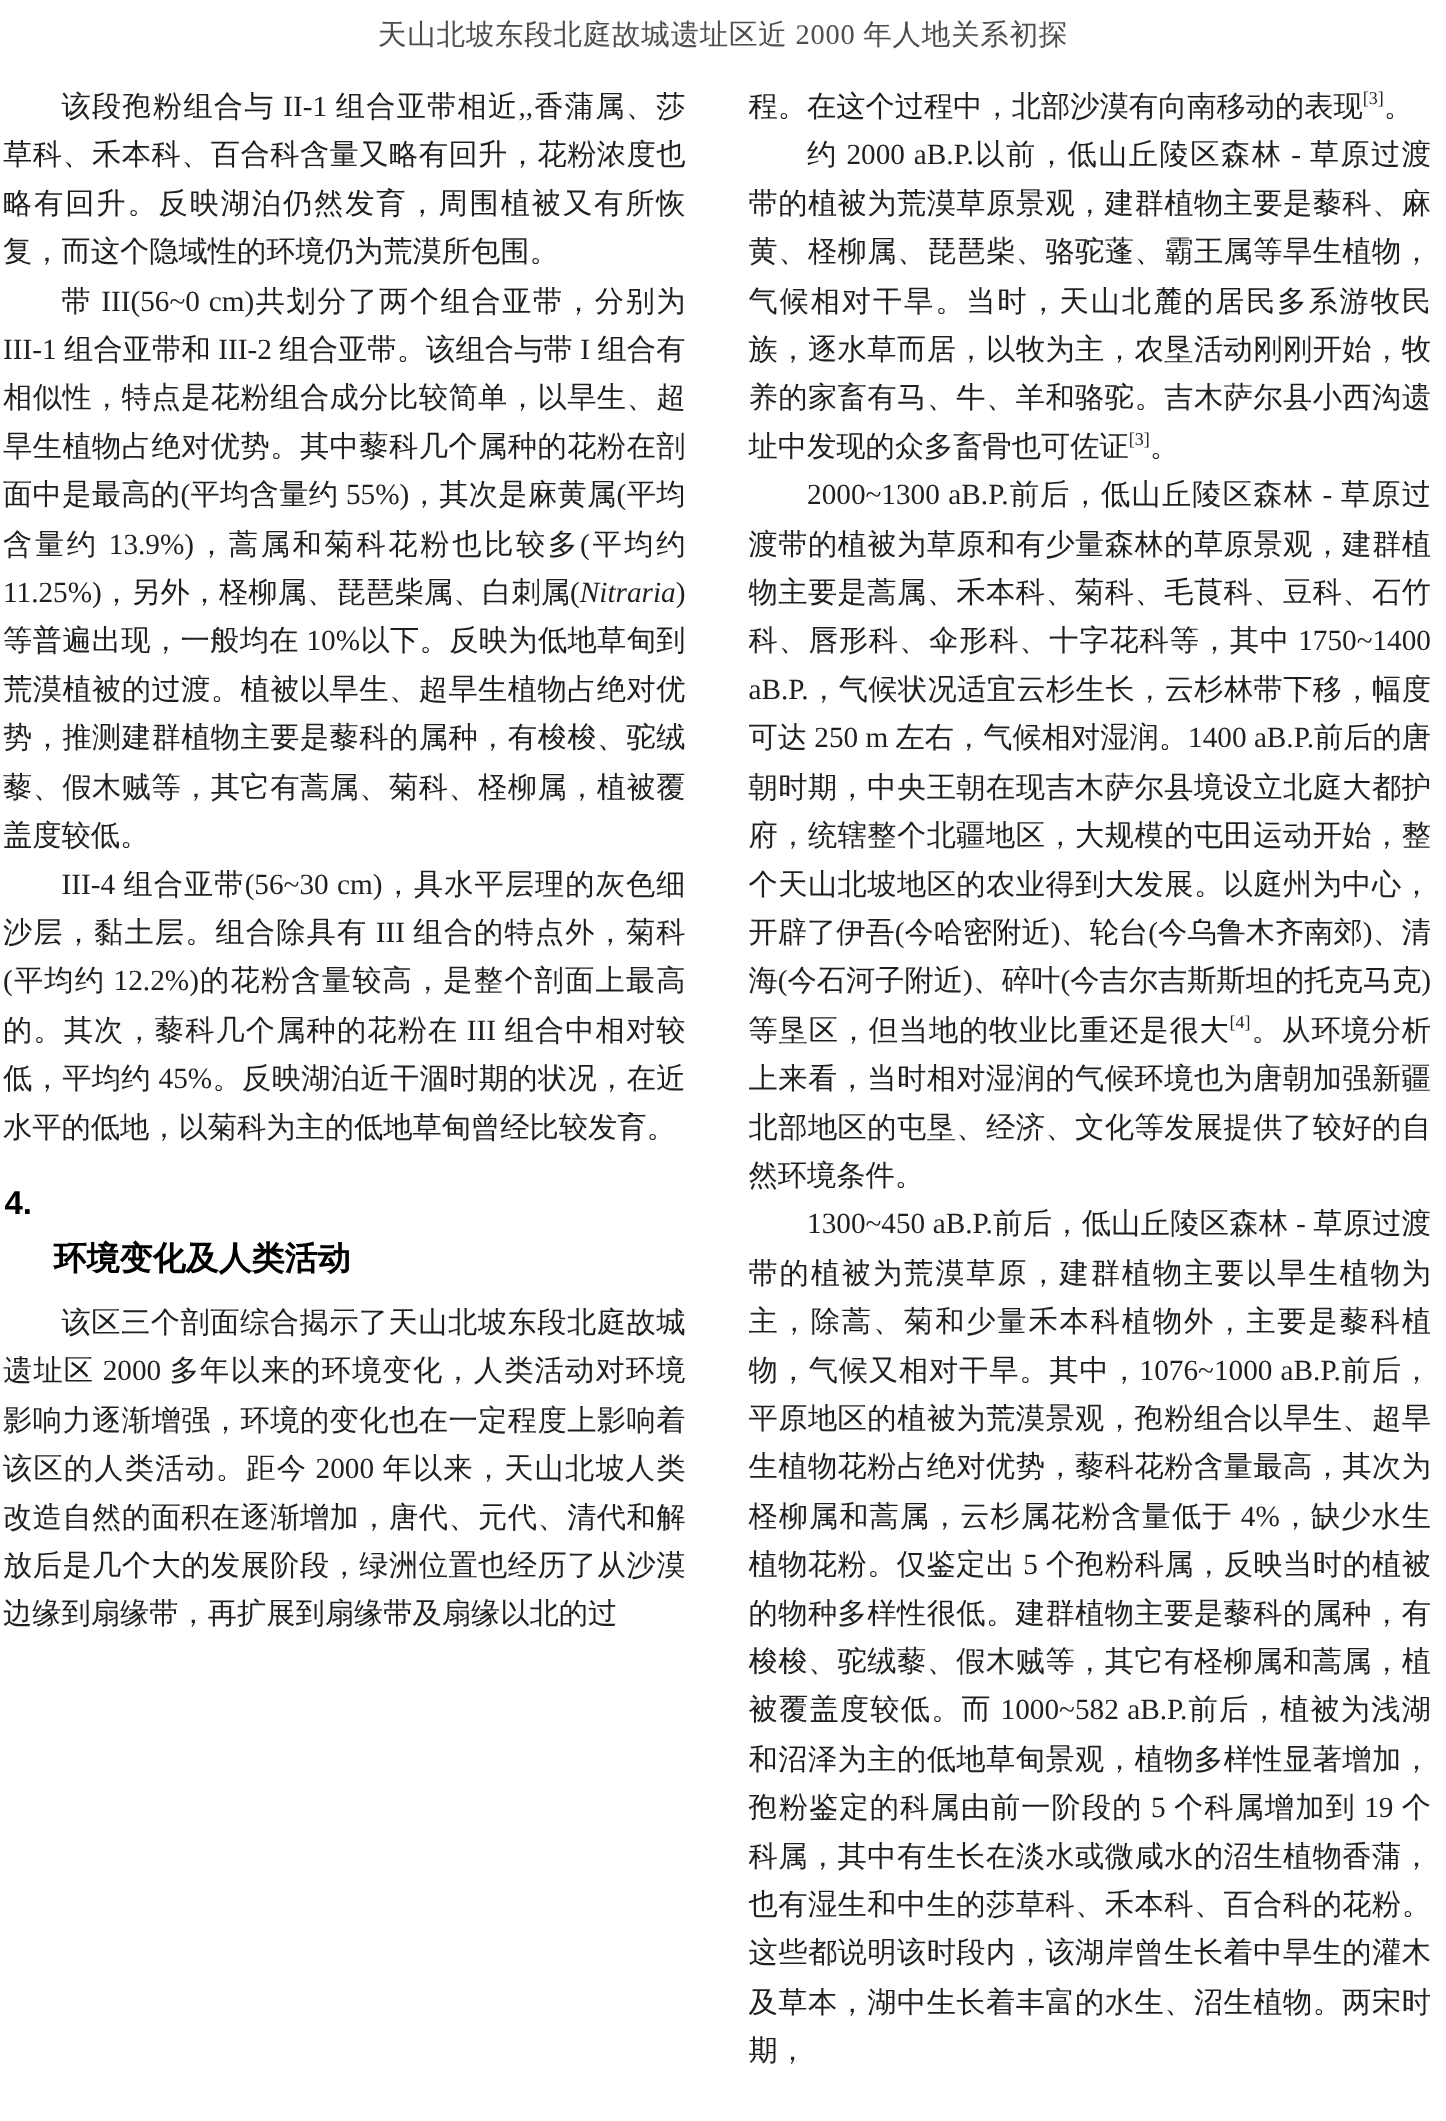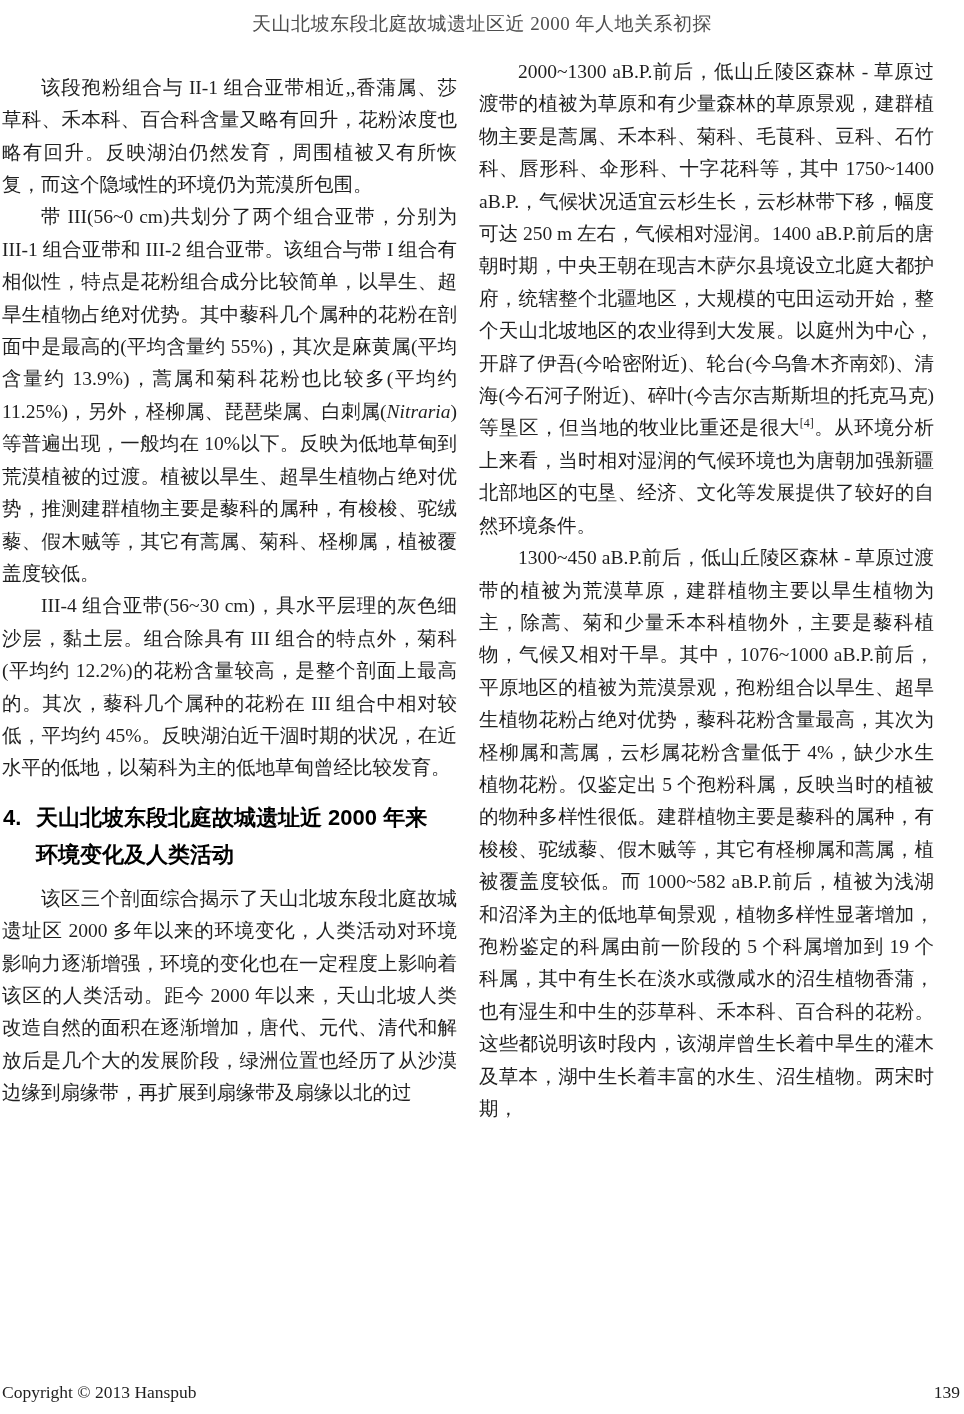--- a/index.html
+++ b/index.html
@@ -17,24 +17,23 @@
     padding-top: 11px;
     text-align: center;
     font-size: 19px;
     line-height: 26px;
     color: #4d4d4d;
     letter-spacing: 0.5px;
   }
 
   .columns {
     display: flex;
-    gap: 22px;
+    gap: 42px;
     padding: 0 2px;
     margin-top: 19px;
-    align-items: center;
   }
   .column {
     width: 455px;
     font-size: 19.5px;
     line-height: 32.4px;
     text-align: justify;
   }
 
   .para { margin: 0; text-indent: 2em; }
   .para.no-indent { text-indent: 0; }
@@ -80,31 +79,29 @@
   </div>
 
   <div class="columns">
 
     <div class="column">
       <p class="para">该段孢粉组合与 II-1 组合亚带相近,,香蒲属、莎草科、禾本科、百合科含量又略有回升，花粉浓度也略有回升。反映湖泊仍然发育，周围植被又有所恢复，而这个隐域性的环境仍为荒漠所包围。</p>
       <p class="para"><span>带 III(56~0 cm)共划分了两个组合亚带，分别为 III-1 组合亚带和 III-2 组合亚带。该组合与带 I 组合有相似性，特点是花粉组合成分比较简单，以旱生、超旱生植物占绝对优势。其中藜科几个属种的花粉在剖面中是最高的(平均含量约 55%)，其次是麻黄属(平均含量约 13.9%)，蒿属和菊科花粉也比较多(平均约 11.25%)，另外，柽柳属、琵琶柴属、白刺属(</span><span class="genus">Nitraria</span><span>)等普遍出现，一般均在 10%以下。反映为低地草甸到荒漠植被的过渡。植被以旱生、超旱生植物占绝对优势，推测建群植物主要是藜科的属种，有梭梭、驼绒藜、假木贼等，其它有蒿属、菊科、柽柳属，植被覆盖度较低。</span></p>
       <p class="para">III-4 组合亚带(56~30 cm)，具水平层理的灰色细沙层，黏土层。组合除具有 III 组合的特点外，菊科(平均约 12.2%)的花粉含量较高，是整个剖面上最高的。其次，藜科几个属种的花粉在 III 组合中相对较低，平均约 45%。反映湖泊近干涸时期的状况，在近水平的低地，以菊科为主的低地草甸曾经比较发育。</p>
       <h2 class="section-heading">
         <span class="section-num">4.</span>
-        <span>天山北坡东段北庭故城遗址近 2000 年来</span><br>
+        <br>
         <span>环境变化及人类活动</span>
       </h2>
       <p class="para">该区三个剖面综合揭示了天山北坡东段北庭故城遗址区 2000 多年以来的环境变化，人类活动对环境影响力逐渐增强，环境的变化也在一定程度上影响着该区的人类活动。距今 2000 年以来，天山北坡人类改造自然的面积在逐渐增加，唐代、元代、清代和解放后是几个大的发展阶段，绿洲位置也经历了从沙漠边缘到扇缘带，再扩展到扇缘带及扇缘以北的过</p>
     </div>
 
     <div class="column">
+      <p class="para no-indent"><span>程。在这个过程中，北部沙漠有向南移动的表现</span><sup class="ref">[3]</sup><span>。</span></p>
+      <p class="para"><span>约 2000 aB.P.以前，低山丘陵区森林 - 草原过渡带的植被为荒漠草原景观，建群植物主要是藜科、麻黄、柽柳属、琵琶柴、骆驼蓬、霸王属等旱生植物，气候相对干旱。当时，天山北麓的居民多系游牧民族，逐水草而居，以牧为主，农垦活动刚刚开始，牧养的家畜有马、牛、羊和骆驼。吉木萨尔县小西沟遗址中发现的众多畜骨也可佐证</span><sup class="ref">[3]</sup><span>。</span></p>
       <p class="para"><span>2000~1300 aB.P.前后，低山丘陵区森林 - 草原过渡带的植被为草原和有少量森林的草原景观，建群植物主要是蒿属、禾本科、菊科、毛茛科、豆科、石竹科、唇形科、伞形科、十字花科等，其中 1750~1400 aB.P.，气候状况适宜云杉生长，云杉林带下移，幅度可达 250 m 左右，气候相对湿润。1400 aB.P.前后的唐朝时期，中央王朝在现吉木萨尔县境设立北庭大都护府，统辖整个北疆地区，大规模的屯田运动开始，整个天山北坡地区的农业得到大发展。以庭州为中心，开辟了伊吾(今哈密附近)、轮台(今乌鲁木齐南郊)、清海(今石河子附近)、碎叶(今吉尔吉斯斯坦的托克马克)等垦区，但当地的牧业比重还是很大</span><sup class="ref">[4]</sup><span>。从环境分析上来看，当时相对湿润的气候环境也为唐朝加强新疆北部地区的屯垦、经济、文化等发展提供了较好的自然环境条件。</span></p>
       <p class="para">1300~450 aB.P.前后，低山丘陵区森林 - 草原过渡带的植被为荒漠草原，建群植物主要以旱生植物为主，除蒿、菊和少量禾本科植物外，主要是藜科植物，气候又相对干旱。其中，1076~1000 aB.P.前后，平原地区的植被为荒漠景观，孢粉组合以旱生、超旱生植物花粉占绝对优势，藜科花粉含量最高，其次为柽柳属和蒿属，云杉属花粉含量低于 4%，缺少水生植物花粉。仅鉴定出 5 个孢粉科属，反映当时的植被的物种多样性很低。建群植物主要是藜科的属种，有梭梭、驼绒藜、假木贼等，其它有柽柳属和蒿属，植被覆盖度较低。而 1000~582 aB.P.前后，植被为浅湖和沼泽为主的低地草甸景观，植物多样性显著增加，孢粉鉴定的科属由前一阶段的 5 个科属增加到 19 个科属，其中有生长在淡水或微咸水的沼生植物香蒲，也有湿生和中生的莎草科、禾本科、百合科的花粉。这些都说明该时段内，该湖岸曾生长着中旱生的灌木及草本，湖中生长着丰富的水生、沼生植物。两宋时期，</p>
     </div>
 
   </div>
 
-  <div class="page-footer">
-    <span>Copyright © 2013 Hanspub</span>
-    <span>139</span>
-  </div>
 
 </div>
 
 </body></html>

